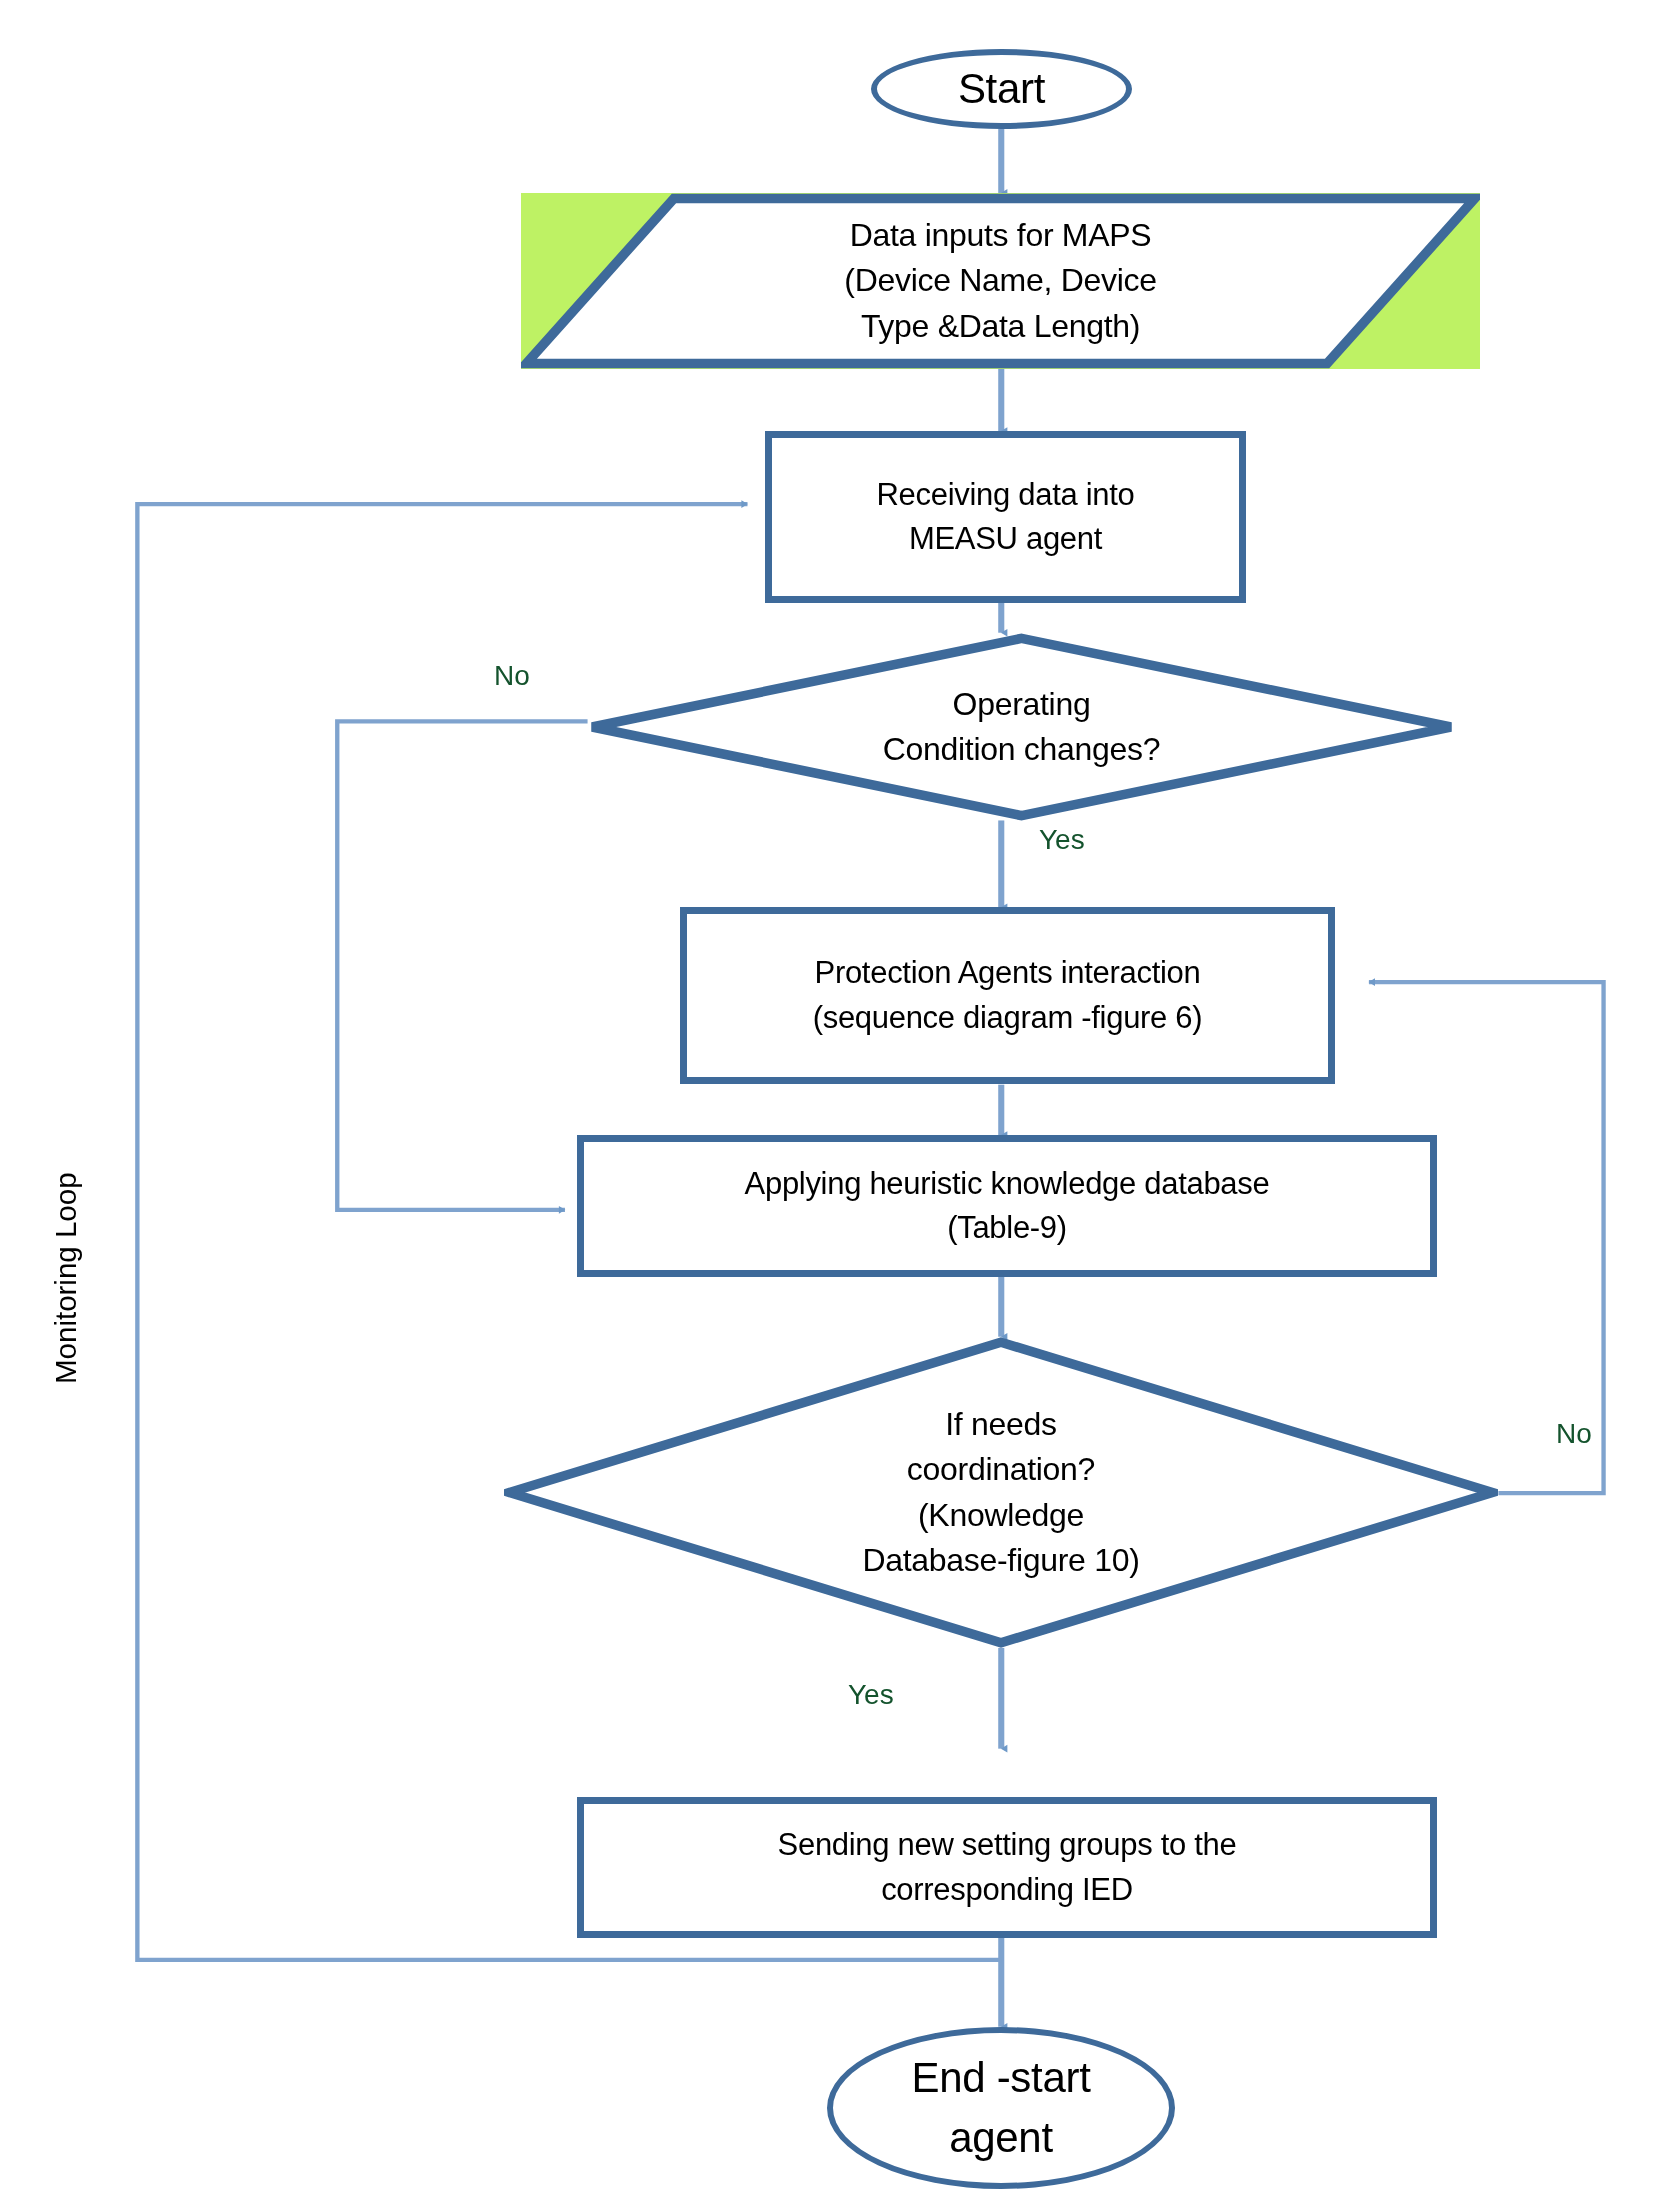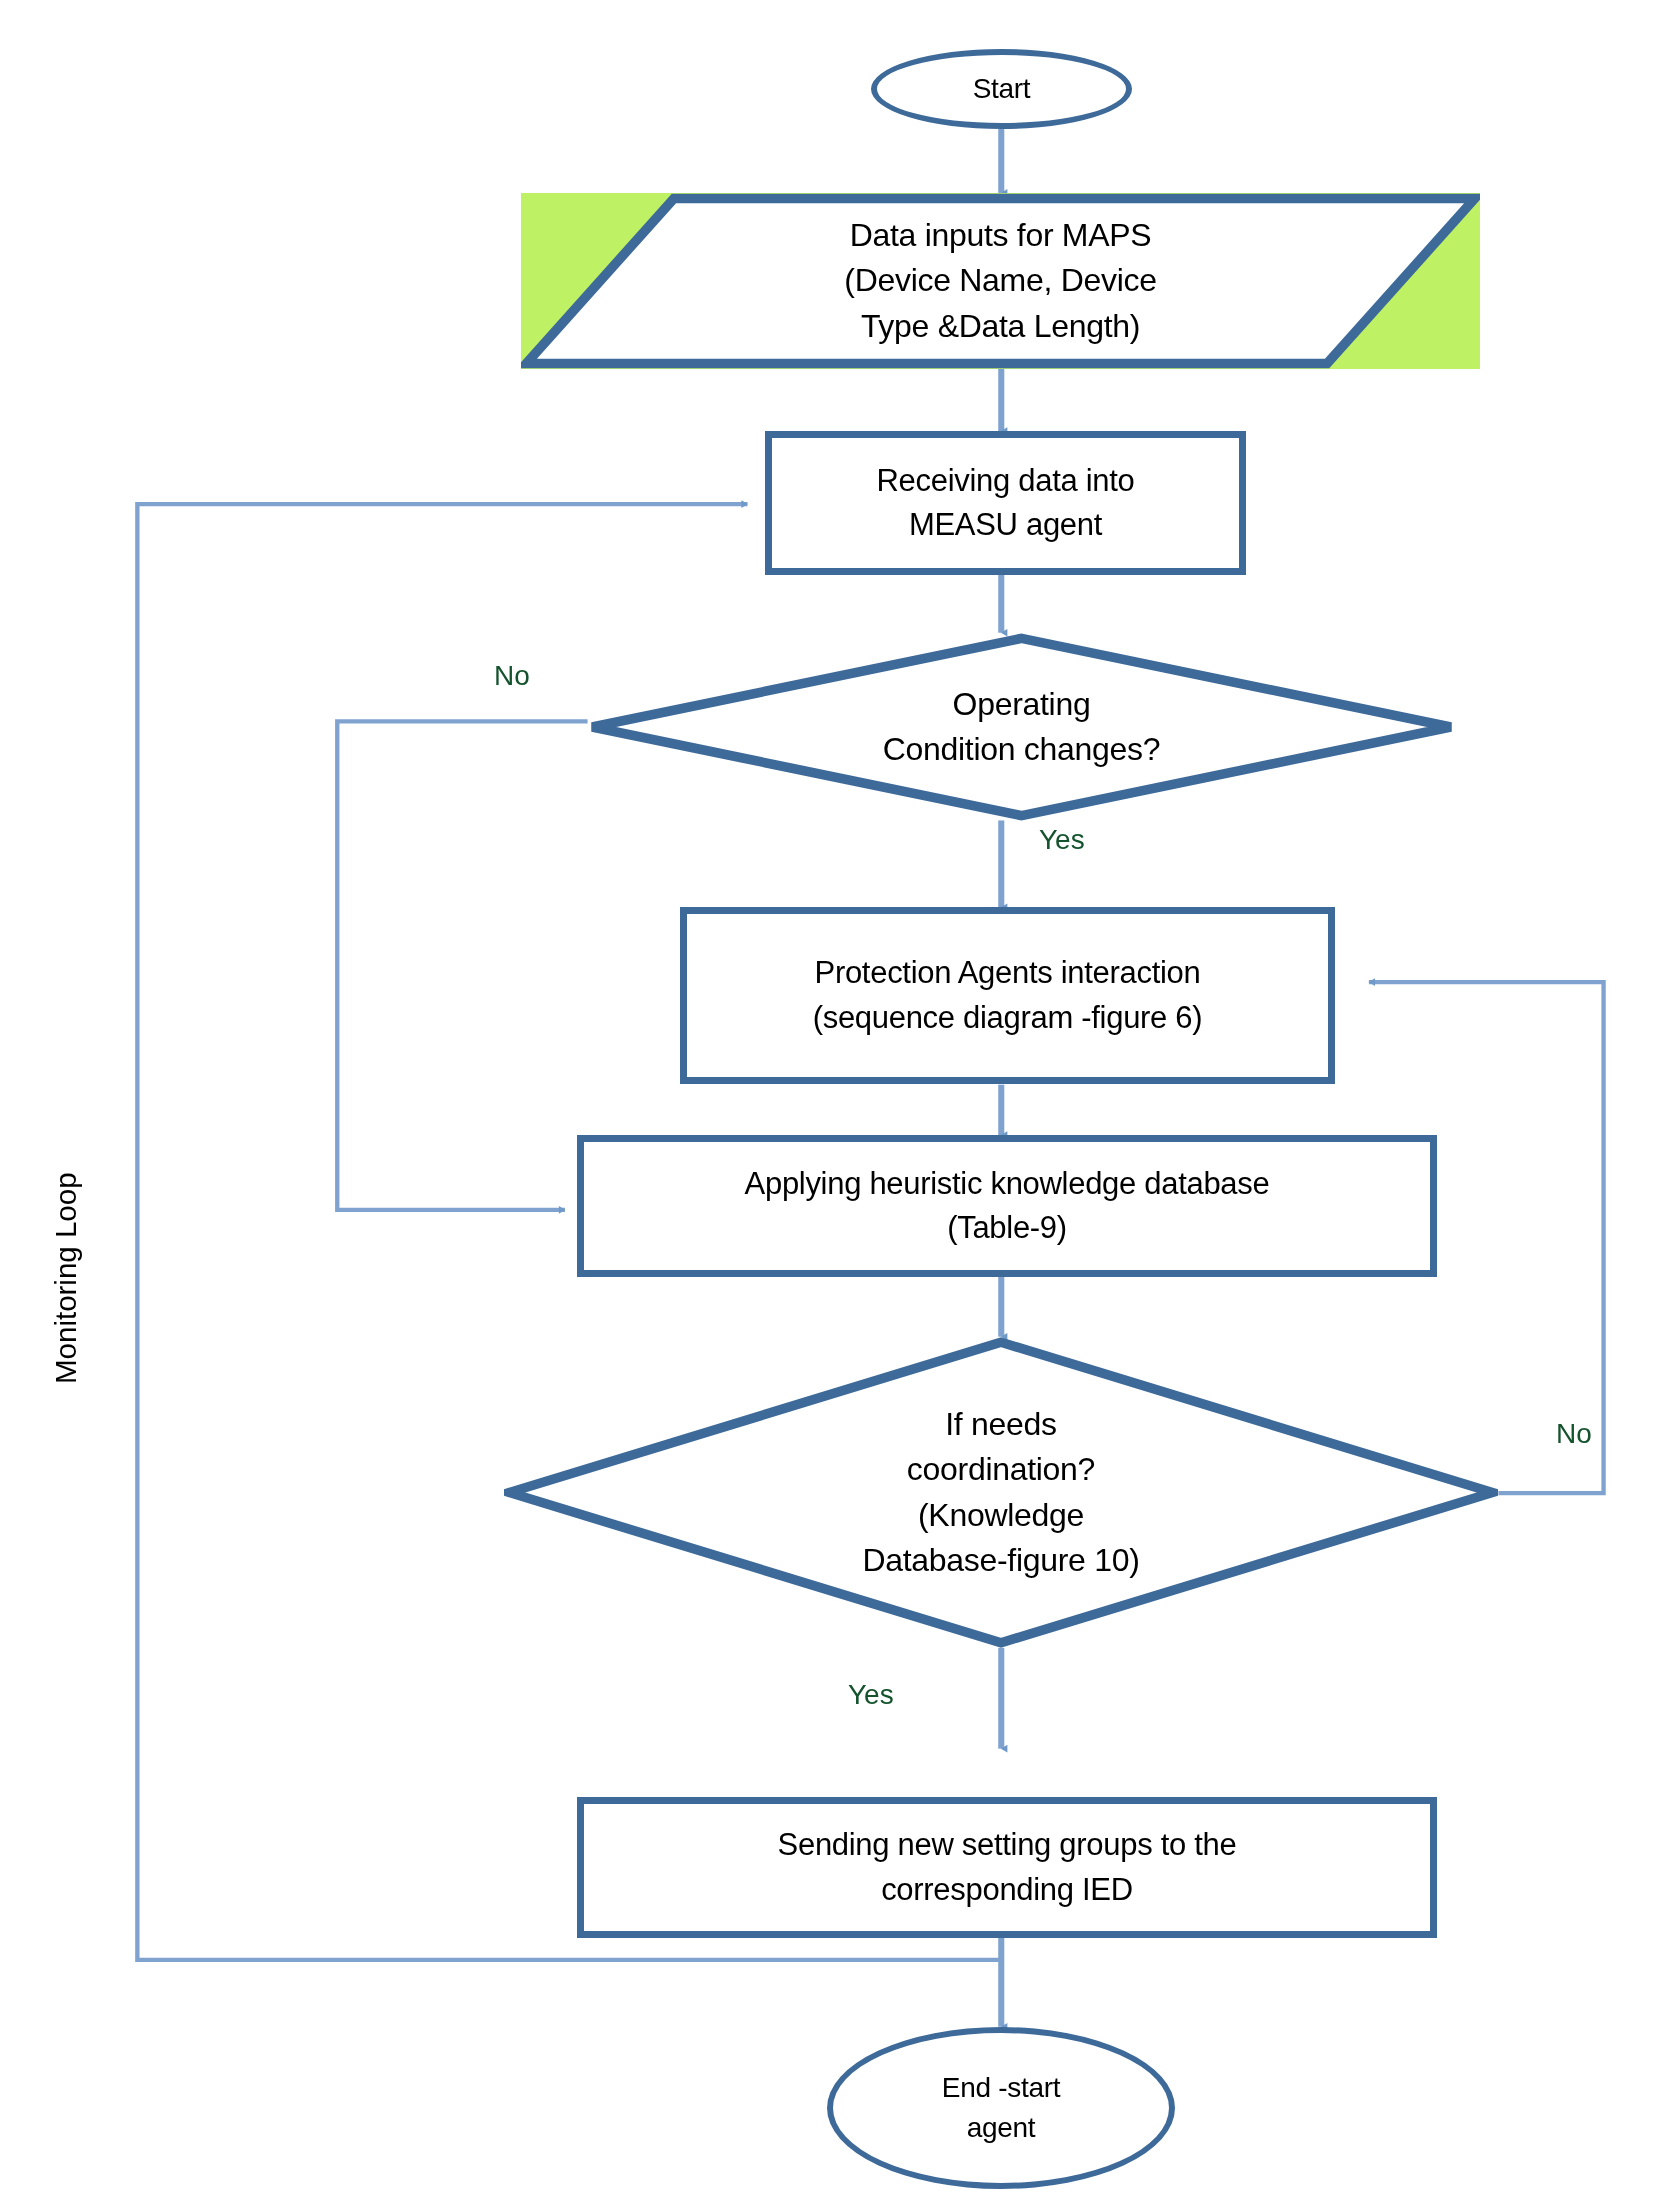--- a/index.html
+++ b/index.html
@@ -42,21 +42,21 @@
     font-weight: 400;
     letter-spacing: -0.3px;
   }
 
   
   .terminator {
     border: 6px solid #3E6A9A;
     border-radius: 50%;
     background: #ffffff;
   }
-  .terminator .txt { font-size: 28px; }
+  .terminator .txt { font-size: 42px; }
 
   
   .process {
     border: 7px solid #3E6A9A;
     background: #ffffff;
   }
   .process .txt { font-size: 31px; }
 
   
   .process.overflow .txt {
@@ -161,21 +161,21 @@
 
   <div class="node data-shape" style="left:521px; top:193px; width:959px; height:176px;">
     <svg width="959" height="176" viewBox="0 0 1104 202" xmlns="http://www.w3.org/2000/svg">
       <polygon points="176,6 1098,6 928,196 6,196" fill="#ffffff" stroke="#3E6A9A" stroke-width="11" stroke-linejoin="miter"></polygon>
     </svg>
     <span class="txt">Data inputs for MAPS
 (Device Name, Device
 Type &amp;Data Length)</span>
   </div>
 
-  <div class="node process" style="left:765px; top:431px; width:481px; height:144px;">
+  <div class="node process" style="left:765px; top:431px; width:481px; height:172px;">
     <span class="txt">Receiving data into
 MEASU agent</span>
   </div>
 
   <div class="node decision" style="left:587px; top:633px; width:869px; height:188px;">
     <svg width="869" height="188" viewBox="0 0 1000 216" xmlns="http://www.w3.org/2000/svg">
       <polygon points="500,6 994,108 500,210 6,108" fill="#ffffff" stroke="#3E6A9A" stroke-width="11" stroke-linejoin="miter"></polygon>
     </svg>
     <span class="txt">Operating
 Condition changes?</span>

